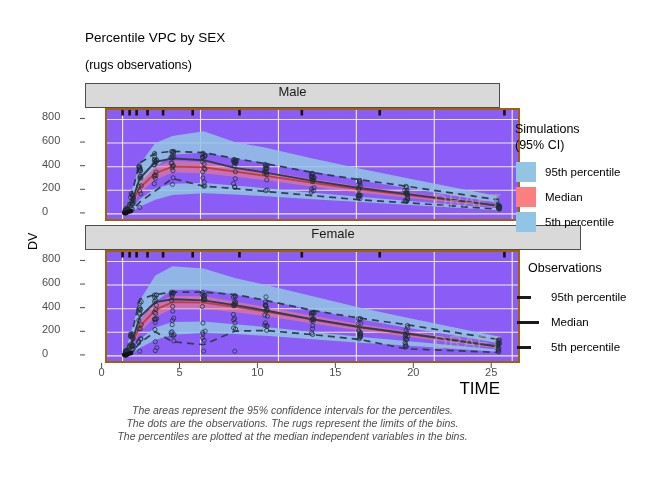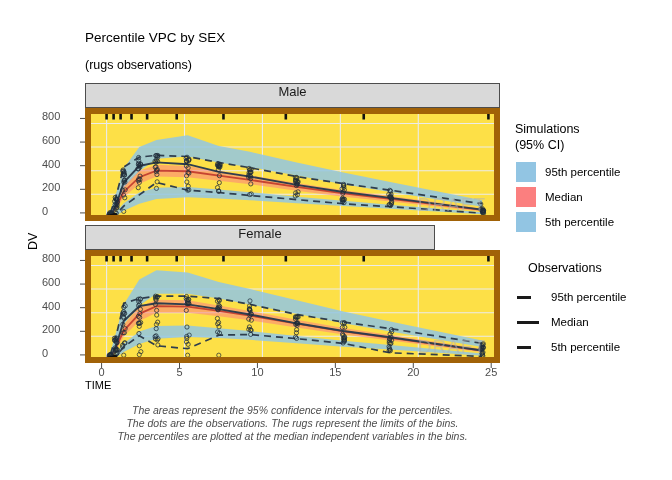--- a/index.html
+++ b/index.html
@@ -43,24 +43,25 @@
     background: #d9d9d9;
     border: 1px solid #4d4d4d;
     box-sizing: border-box;
     display: flex;
     justify-content: center;
     font-size: 13px;
     color: #1a1a1a;
   }
   .panel-box {
     position: absolute;
-    background: #fde047;
-    border: 6px solid #a16207;
+    background: #8b5cf6;
+    border: 2px solid #a16207;
     box-sizing: border-box;
     overflow: hidden;
+    margin-left: 20px;
   }
   .plot-svg {
     position: absolute;
     left: 0; top: 0;
   }
 
   
   .ytick {
     position: absolute;
     right: 0;
@@ -72,22 +73,22 @@
   .xtick {
     position: absolute;
     width: 30px;
     text-align: center;
     font-size: 11px;
     color: #4d4d4d;
   }
   .axis-title-x {
     position: absolute;
     left: 85px; width: 415px;
-    text-align: left;
-    font-size: 11px;
+    text-align: right;
+    font-size: 17px;
     color: #000;
   }
   .axis-title-y {
     position: absolute;
     font-size: 12.5px;
     color: #000;
     transform: rotate(-90deg);
     transform-origin: left top;
     white-space: nowrap;
   }
@@ -381,21 +382,21 @@
         <line x1="56.10566037735849" x2="56.10566037735849" y1="0" y2="5.5" stroke="#111" stroke-width="2.6"></line>
         <line x1="85.71698113207547" x2="85.71698113207547" y1="0" y2="5.5" stroke="#111" stroke-width="2.6"></line>
         <line x1="132.47169811320754" x2="132.47169811320754" y1="0" y2="5.5" stroke="#111" stroke-width="2.6"></line>
         <line x1="194.81132075471697" x2="194.81132075471697" y1="0" y2="5.5" stroke="#111" stroke-width="2.6"></line>
         <line x1="272.73584905660374" x2="272.73584905660374" y1="0" y2="5.5" stroke="#111" stroke-width="2.6"></line>
         <line x1="397.41509433962267" x2="397.41509433962267" y1="0" y2="5.5" stroke="#111" stroke-width="2.6"></line>
         <text x="395" y="97" text-anchor="end" font-family="&quot;Liberation Sans&quot;, sans-serif" font-size="19" fill="#b3b3b3" fill-opacity="0.55" letter-spacing="1">DRAFT</text>
       </svg>
   </div>
 
-  <div class="panel-strip" style="left:85px; top:225px; width:350px; height:25px;">
+  <div class="panel-strip" style="left:85px; top:225px; width:496px; height:25px;">
     <span>Female</span>
   </div>
   <div class="panel-box" style="left:85px; top:250px; width:415px; height:113px;">
     <svg class="plot-svg" id="svg-female" width="413" height="111">
         <line x1="0" x2="413" y1="103.91489361702128" y2="103.91489361702128" stroke="#ebebeb" stroke-width="1.1"></line>
         <line x1="0" x2="413" y1="80.29787234042553" y2="80.29787234042553" stroke="#ebebeb" stroke-width="1.1"></line>
         <line x1="0" x2="413" y1="56.68085106382979" y2="56.68085106382979" stroke="#ebebeb" stroke-width="1.1"></line>
         <line x1="0" x2="413" y1="33.06382978723404" y2="33.06382978723404" stroke="#ebebeb" stroke-width="1.1"></line>
         <line x1="0" x2="413" y1="9.446808510638306" y2="9.446808510638306" stroke="#ebebeb" stroke-width="1.1"></line>
         <line x1="15.584905660377357" x2="15.584905660377357" y1="0" y2="111" stroke="#ebebeb" stroke-width="1.1"></line>

